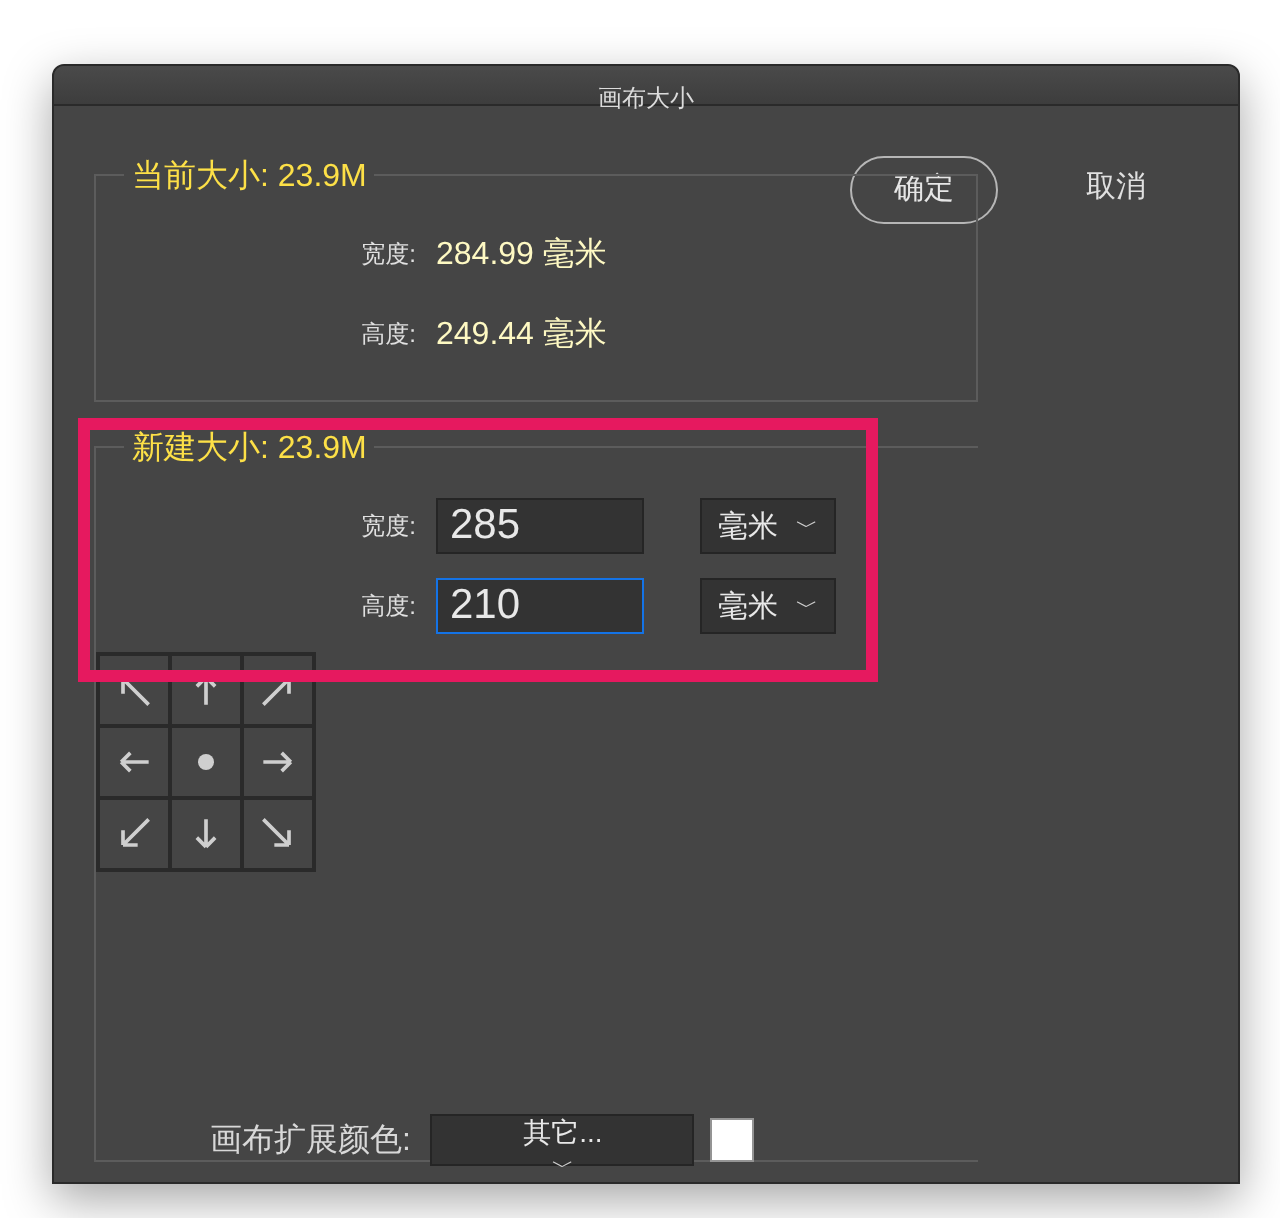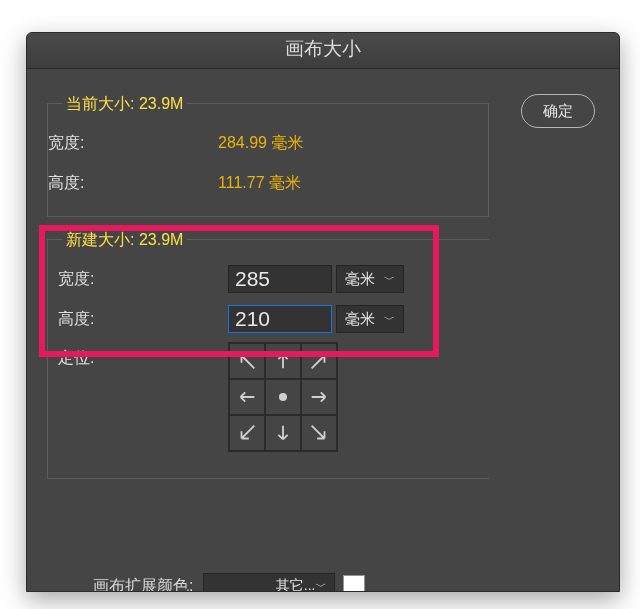--- a/index.html
+++ b/index.html
@@ -19,26 +19,26 @@
     width: 594px;
     height: 560px;
     background: #454545;
     border: 1px solid #2a2a2a;
     box-shadow: 0 8px 24px rgba(0,0,0,0.35);
     border-top-left-radius: 6px;
     border-top-right-radius: 6px;
     overflow: hidden;
   }
   .titlebar {
-    height: 36px;
+    height: 20px;
     line-height: 32px;
     text-align: center;
     background: linear-gradient(#4a4a4a,#3d3d3d);
     border-bottom: 1px solid #2a2a2a;
-    font-size: 19px;
+    font-size: 12px;
     color: #dcdcdc;
   }
   .content {
     position: relative;
     padding: 0;
     height: calc(100% - 32px);
   }
   .right-buttons {
     position: absolute;
     right: 24px;
@@ -73,36 +73,36 @@
   .fs-label {
     position: absolute;
     top: -10px;
     left: 14px;
     background: #454545;
     padding: 0 4px;
     font-size: 16px;
     color: #fde047;
   }
   .fs-current { top: 34px; height: 114px; }
-  .fs-new     { top: 170px; height: 240px; border-right: none; padding-left: 10px; }
+  .fs-new     { top: 170px; height: 358px; border-right: none; }
   .row { display:flex; align-items:center; height:34px; margin-bottom:6px; }
-  .lbl { width: 170px; padding-right:10px; color:#e0e0e0; font-size:16px; }
-  .val { color:#eab308; font-size:16px; }
+  .lbl { width: 170px; text-align:right; padding-right:10px; color:#e0e0e0; font-size:12px; }
+  .val { color:#fef9c3; font-size:16px; }
   .txtin {
     width: 104px;
     height: 28px;
     background:#333333;
     border:1px solid #252525;
     color:#e8e8e8;
     padding: 2px 6px;
     font-size:21px;
   }
   .txtin.focused { border:1px solid #1473e6; }
   .unitsel {
-    margin-left:4px;
+    margin-left:28px;
     width: 68px;
     height: 28px;
     background:#333333;
     border:1px solid #252525;
     color:#e8e8e8;
     display:flex;
     align-items:center;
     justify-content:space-between;
     padding: 0 8px;
     font-size:15px;
@@ -139,72 +139,74 @@
     display:flex;
     align-items:center;
     justify-content:center;
     cursor:pointer;
   }
   .anchor-cell svg { width:22px; height:22px; }
   .anchor-cell .dot { width:8px; height:8px; border-radius:50%; background:#cfcfcf; }
 
   .ext-row {
     position:absolute;
-    left: 20px;
+    left: 32px;
     right: 130px;
     top: 504px;
     display:flex;
     align-items:center;
   }
   .extsel {
     margin-left:10px;
     width: 132px;
     height: 26px;
     background:#333333;
     border:1px solid #252525;
     color:#e8e8e8;
     display:flex;
     align-items:center;
-    justify-content:flex-end;
+    justify-content:space-between;
     padding: 0 8px;
     font-size:14px;
     cursor:pointer;
+    flex-direction:column;
   }
   .swatch {
     margin-left:8px;
     width:22px; height:22px;
     background:#ffffff;
     border:1px solid #949494;
     cursor:pointer;
   }
 </style>
 </head>
 <body>
 
 <div class="window">
   <div class="titlebar">画布大小</div>
 
   <div class="content">
 
     <div class="right-buttons">
       <div class="rbtn primary">确定</div>
+      <div class="rbtn secondary">取消</div>
     </div>
 
     <div class="fieldset fs-current">
       <div class="fs-label">
         <span>当前大小: </span><span>23.9M</span>
       </div>
       <div style="padding-top:22px;">
         <div class="row">
           <div class="lbl">宽度:</div>
           <div class="val">284.99 毫米</div>
         </div>
         <div class="row">
           <div class="lbl">高度:</div>
-          <div class="val">111.77 毫米</div>
+          <div class="val">249.44 毫米</div>
         </div>
       </div>
     </div>
 
     <div class="fieldset fs-new">
       <div class="fs-label">
         <span>新建大小: </span><span>23.9M</span>
       </div>
       <div style="padding-top:22px;">
         <div class="row">
@@ -217,21 +219,20 @@
         </div>
         <div class="row">
           <div class="lbl">高度:</div>
           <input class="txtin focused" value="210" style="">
           <div class="unitsel">
             <span>毫米</span>
             <span class="chev">﹀</span>
           </div>
         </div>
         <div class="row" style="align-items:flex-start; height:auto; margin-top:6px;">
-          <div class="lbl" style="padding-top:6px;">定位:</div>
           <div class="anchor-grid">
             <div class="anchor-cell">
                 <svg viewBox="0 0 24 24">
                   <path d="M20 20 L6 6 M6 6 L6 14 M6 6 L14 6" stroke="#cfcfcf" stroke-width="2" fill="none"></path>
                 </svg>
               </div>
             <div class="anchor-cell">
                 <svg viewBox="0 0 24 24">
                   <path d="M12 20 L12 5 M12 5 L7 10 M12 5 L17 10" stroke="#cfcfcf" stroke-width="2" fill="none"></path>
                 </svg>

